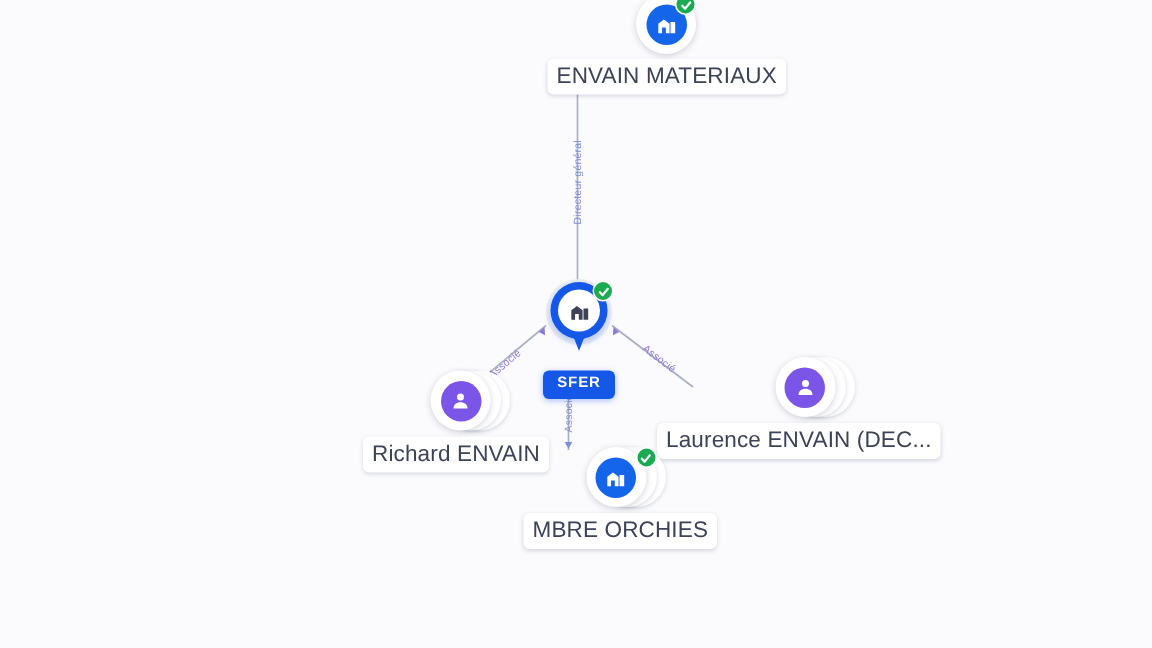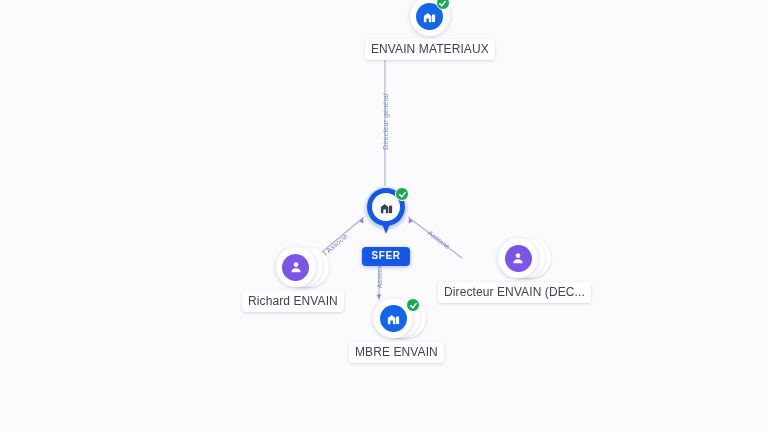--- a/index.html
+++ b/index.html
@@ -123,21 +123,21 @@
     position: absolute;
     right: 2px; top: 1px;
     z-index: 6;
   }
 
   
   .node-label {
     margin-top: 3px;
     background: #ffffff;
     color: #3c4257;
-    font-size: 12px;
+    font-size: 15px;
     line-height: 1;
     padding: 4px 6px 5px 6px;
     border-radius: 4px;
     box-shadow: 0 1px 3px rgba(40,50,90,0.18);
     white-space: nowrap;
     letter-spacing: 0.1px;
   }
   .node-label.primary {
     background: #1558e8;
     color: #ffffff;
@@ -258,37 +258,37 @@
       <div class="stack-ghost g1"></div>
       <div class="avatar-disc">
         <div class="icon-circle purple">
           <svg width="14" height="14" viewBox="0 0 24 24" fill="#ffffff" aria-hidden="true">
             <circle cx="12" cy="8" r="4"></circle>
             <path d="M4 21c0-4.4 3.6-7 8-7s8 2.6 8 7z"></path>
           </svg>
         </div>
       </div>
     </div>
-    <div class="node-label" style="margin-top:4px; margin-left:-22px;">Directeur ENVAIN (DEC...</div>
+    <div class="node-label" style="margin-top:4px; margin-left:-22px;">Laurence ENVAIN (DEC...</div>
   </div>
 
   <div class="node" style="left:357px; top:298px;">
     <div class="avatar-shell" style="width:54px;">
       <div class="stack-ghost g2"></div>
       <div class="stack-ghost g1"></div>
       <div class="avatar-disc">
         <div class="icon-circle blue">
           <svg width="15" height="15" viewBox="0 0 24 24" fill="#ffffff" aria-hidden="true">
             <path d="M3 21V11l6-4.5L15 11v10h-4v-6H7v6z"></path>
             <path d="M16 21V9h5v12z"></path>
           </svg>
         </div>
       </div>
       <div class="verified-badge" style="right:7px; top:0px;">
         <svg width="9" height="9" viewBox="0 0 24 24" fill="none" stroke="#ffffff" stroke-width="4" stroke-linecap="round" stroke-linejoin="round">
           <polyline points="5,13 10,18 19,7"></polyline>
         </svg>
       </div>
     </div>
-    <div class="node-label" style="margin-top:4px; margin-left:-8px;">MBRE ENVAIN</div>
+    <div class="node-label" style="margin-top:4px; margin-left:-8px;">MBRE ORCHIES</div>
   </div>
 
 </div>
 
 </body></html>

